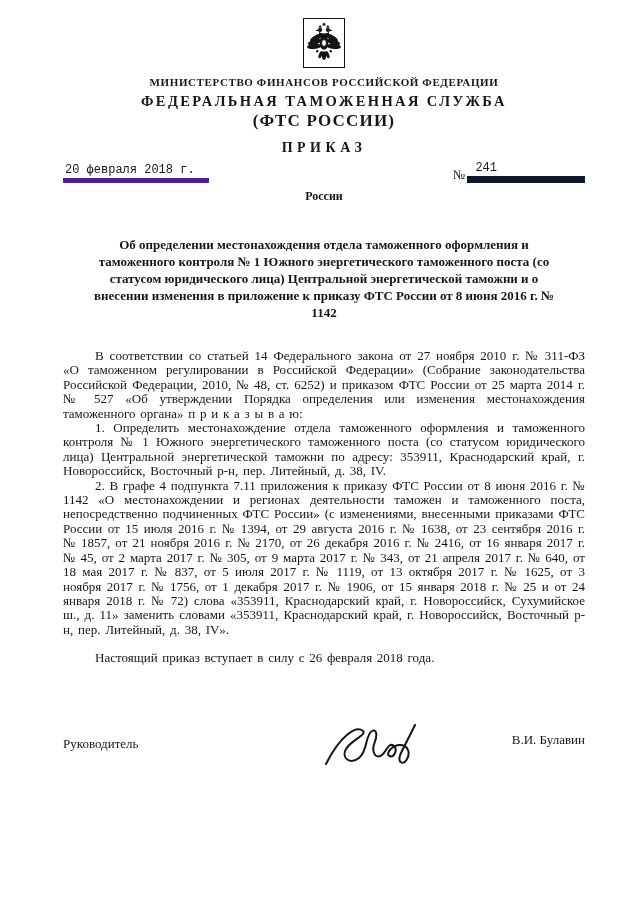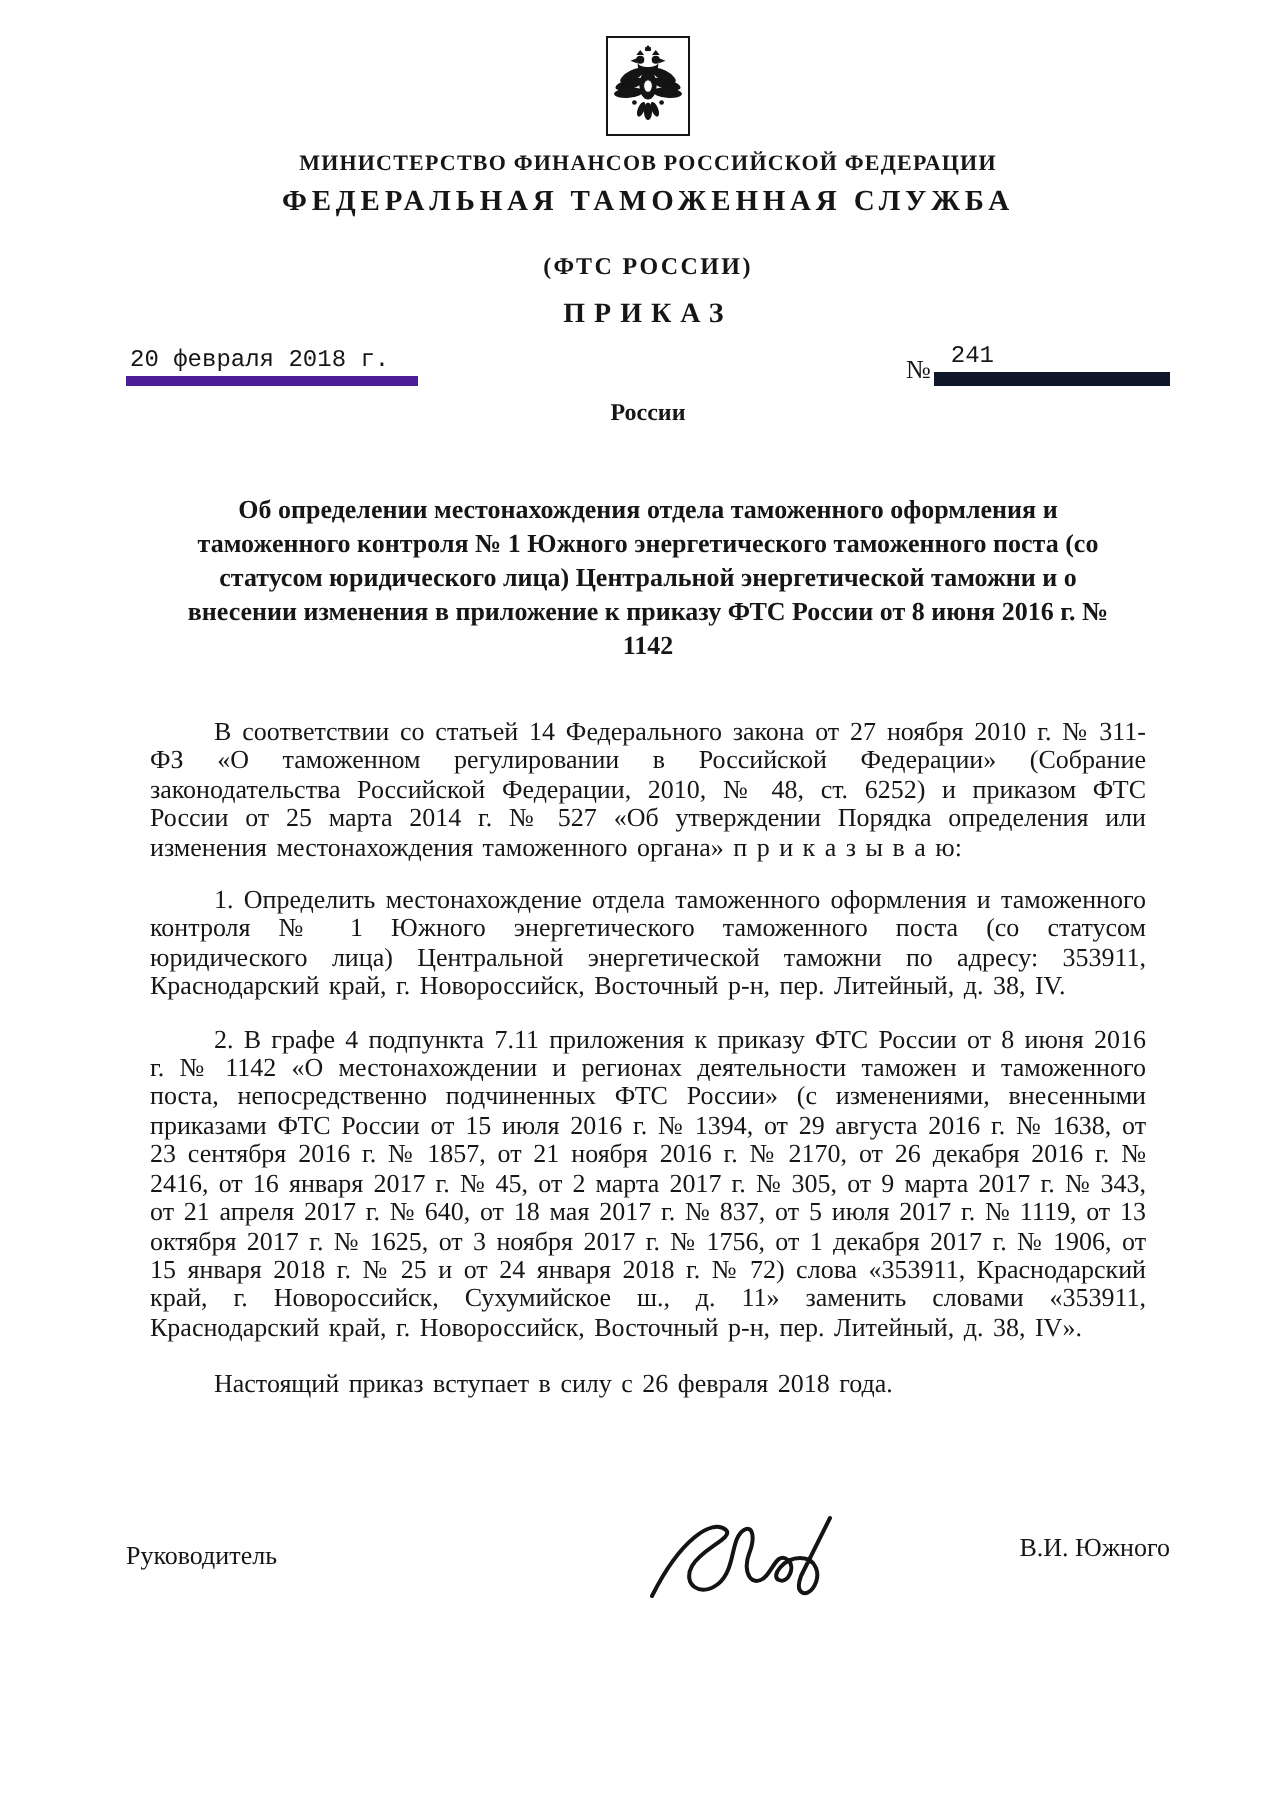--- a/index.html
+++ b/index.html
@@ -40,23 +40,23 @@
   }
   .agency {
     font-weight: bold;
     font-size: 14.5px;
     letter-spacing: 2.4px;
     margin-top: 5px;
     white-space: nowrap;
   }
   .agency-short {
     font-weight: bold;
-    font-size: 12px;
+    font-size: 17px;
     letter-spacing: 1.2px;
-    margin-top: 16px;
+    margin-top: 1px;
   }
   .doc-type {
     font-weight: bold;
     font-size: 14px;
     letter-spacing: 4.5px;
     margin-top: 9px;
   }
   
   .date-row {
     display: flex;
@@ -97,21 +97,21 @@
     margin: 32px auto 0 auto;
     max-width: 478px;
     text-align: center;
     font-weight: bold;
     font-size: 13px;
     line-height: 17px;
   }
   
   .order-body { margin-top: 28px; }
   .order-body p {
-    margin: 12px;
+    margin: 0;
     font-size: 13px;
     line-height: 14.4px;
     text-align: justify;
     text-indent: 32px;
     word-spacing: 1.5px;
   }
   .order-body p.effective { margin-top: 14px; text-align: left; }
   
   .signature-row {
     position: relative;
@@ -198,16 +198,16 @@
     <p>1. Определить местонахождение отдела таможенного оформления и таможенного контроля № 1 Южного энергетического таможенного поста (со статусом юридического лица) Центральной энергетической таможни по адресу: 353911, Краснодарский край, г. Новороссийск, Восточный р-н, пер. Литейный, д. 38, IV.</p>
     <p>2. В графе 4 подпункта 7.11 приложения к приказу ФТС России от 8 июня 2016 г. № 1142 «О местонахождении и регионах деятельности таможен и таможенного поста, непосредственно подчиненных ФТС России» (с изменениями, внесенными приказами ФТС России от 15 июля 2016 г. № 1394, от 29 августа 2016 г. № 1638, от 23 сентября 2016 г. № 1857, от 21 ноября 2016 г. № 2170, от 26 декабря 2016 г. № 2416, от 16 января 2017 г. № 45, от 2 марта 2017 г. № 305, от 9 марта 2017 г. № 343, от 21 апреля 2017 г. № 640, от 18 мая 2017 г. № 837, от 5 июля 2017 г. № 1119, от 13 октября 2017 г. № 1625, от 3 ноября 2017 г. № 1756, от 1 декабря 2017 г. № 1906, от 15 января 2018 г. № 25 и от 24 января 2018 г. № 72) слова «353911, Краснодарский край, г. Новороссийск, Сухумийское ш., д. 11» заменить словами «353911, Краснодарский край, г. Новороссийск, Восточный р-н, пер. Литейный, д. 38, IV».</p>
     <p class="effective">Настоящий приказ вступает в силу с 26 февраля 2018 года.</p>
   </div>
 
   <div class="signature-row">
     <span class="sig-position">Руководитель</span>
     <svg class="sig-script" viewBox="0 0 130 62">
       <path d="M8,46 C22,18 38,7 45,13 C49,17 33,22 28,31 C23,40 32,47 41,40 C50,33 47,17 54,13 C58,10.5 60,16 56.5,25 C53,34 58,43 65,36 C69,31.5 71,24 76,28 C80,31.5 76,40 71.5,38 C67,36 74,27 82,27 C90,27 93,35 88.5,42 C85.5,46.5 79,45.5 82.5,36 L97,7" fill="none" stroke="#141414" stroke-width="2" stroke-linecap="round" stroke-linejoin="round"></path>
     </svg>
-    <span class="sig-name">В.И. Южного</span>
+    <span class="sig-name">В.И. Булавин</span>
   </div>
 
 </div>
 
 </body></html>

